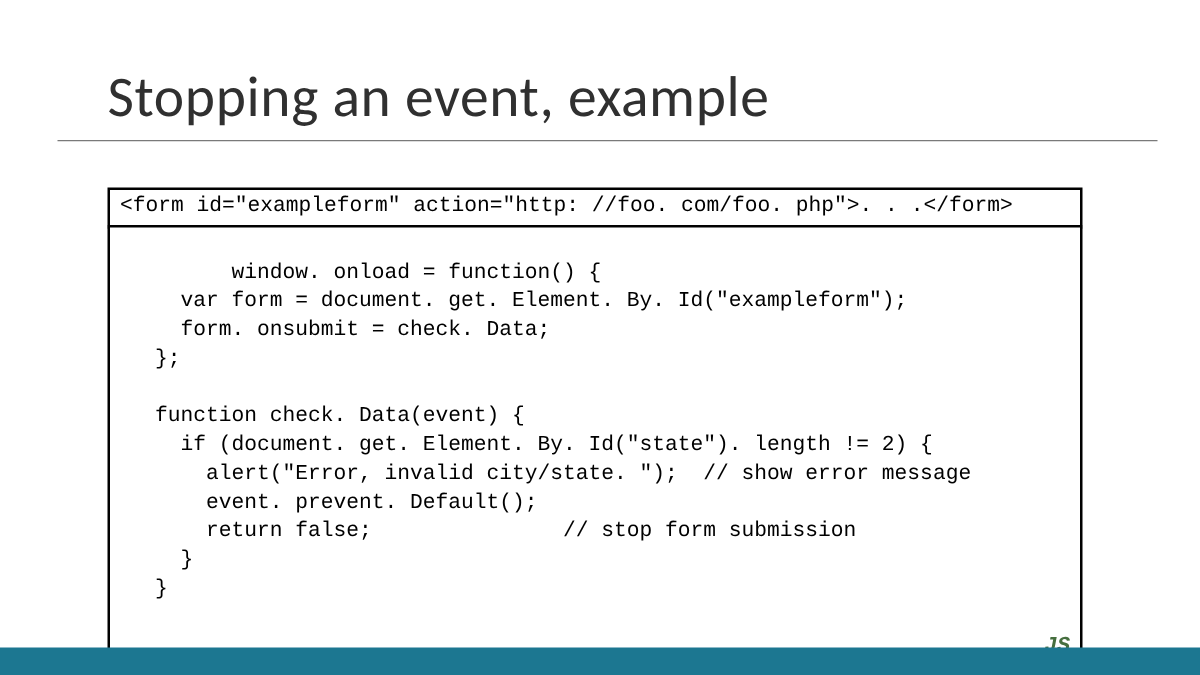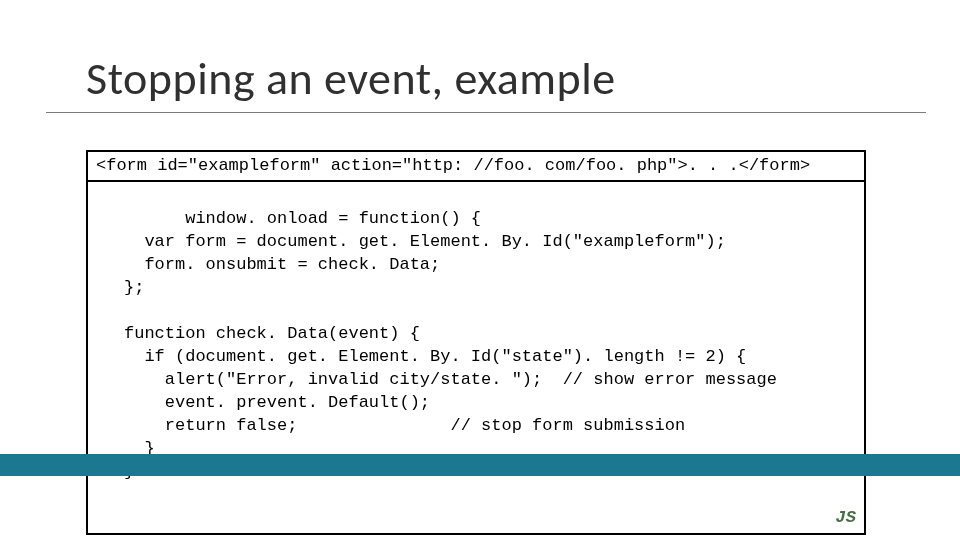--- a/index.html
+++ b/index.html
@@ -7,21 +7,21 @@
     padding: 0;
     width: 960px;
     height: 540px;
     background: #ffffff;
     font-family: "Segoe UI Light", "Segoe UI", Calibri, Arial, sans-serif;
     overflow: hidden;
   }
   .slide {
     position: relative;
     width: 960px;
-    height: 476px;
+    height: 540px;
     box-sizing: border-box;
   }
   .title-wrap {
     position: absolute;
     left: 86px;
     top: 50px;
     right: 60px;
   }
   .title {
     font-weight: 300;

